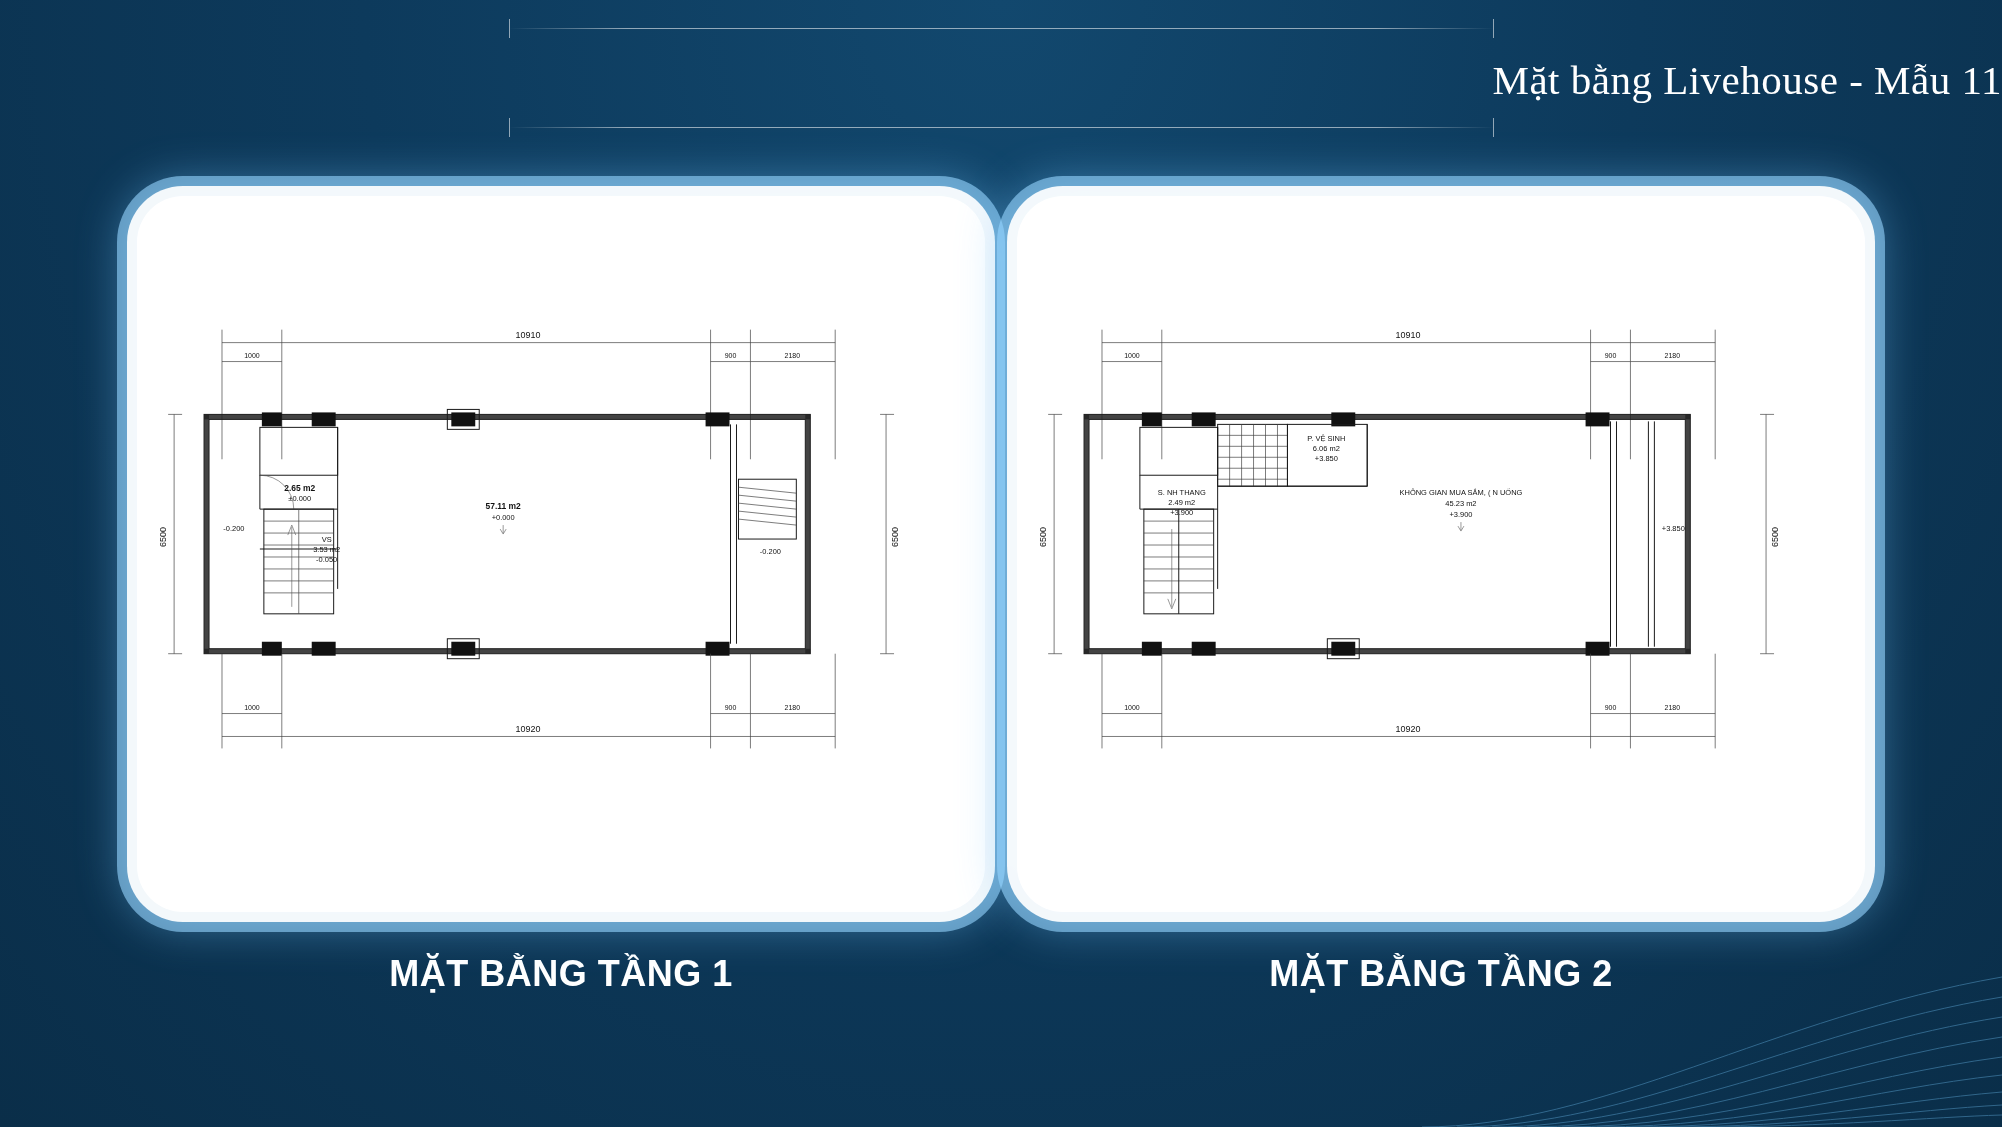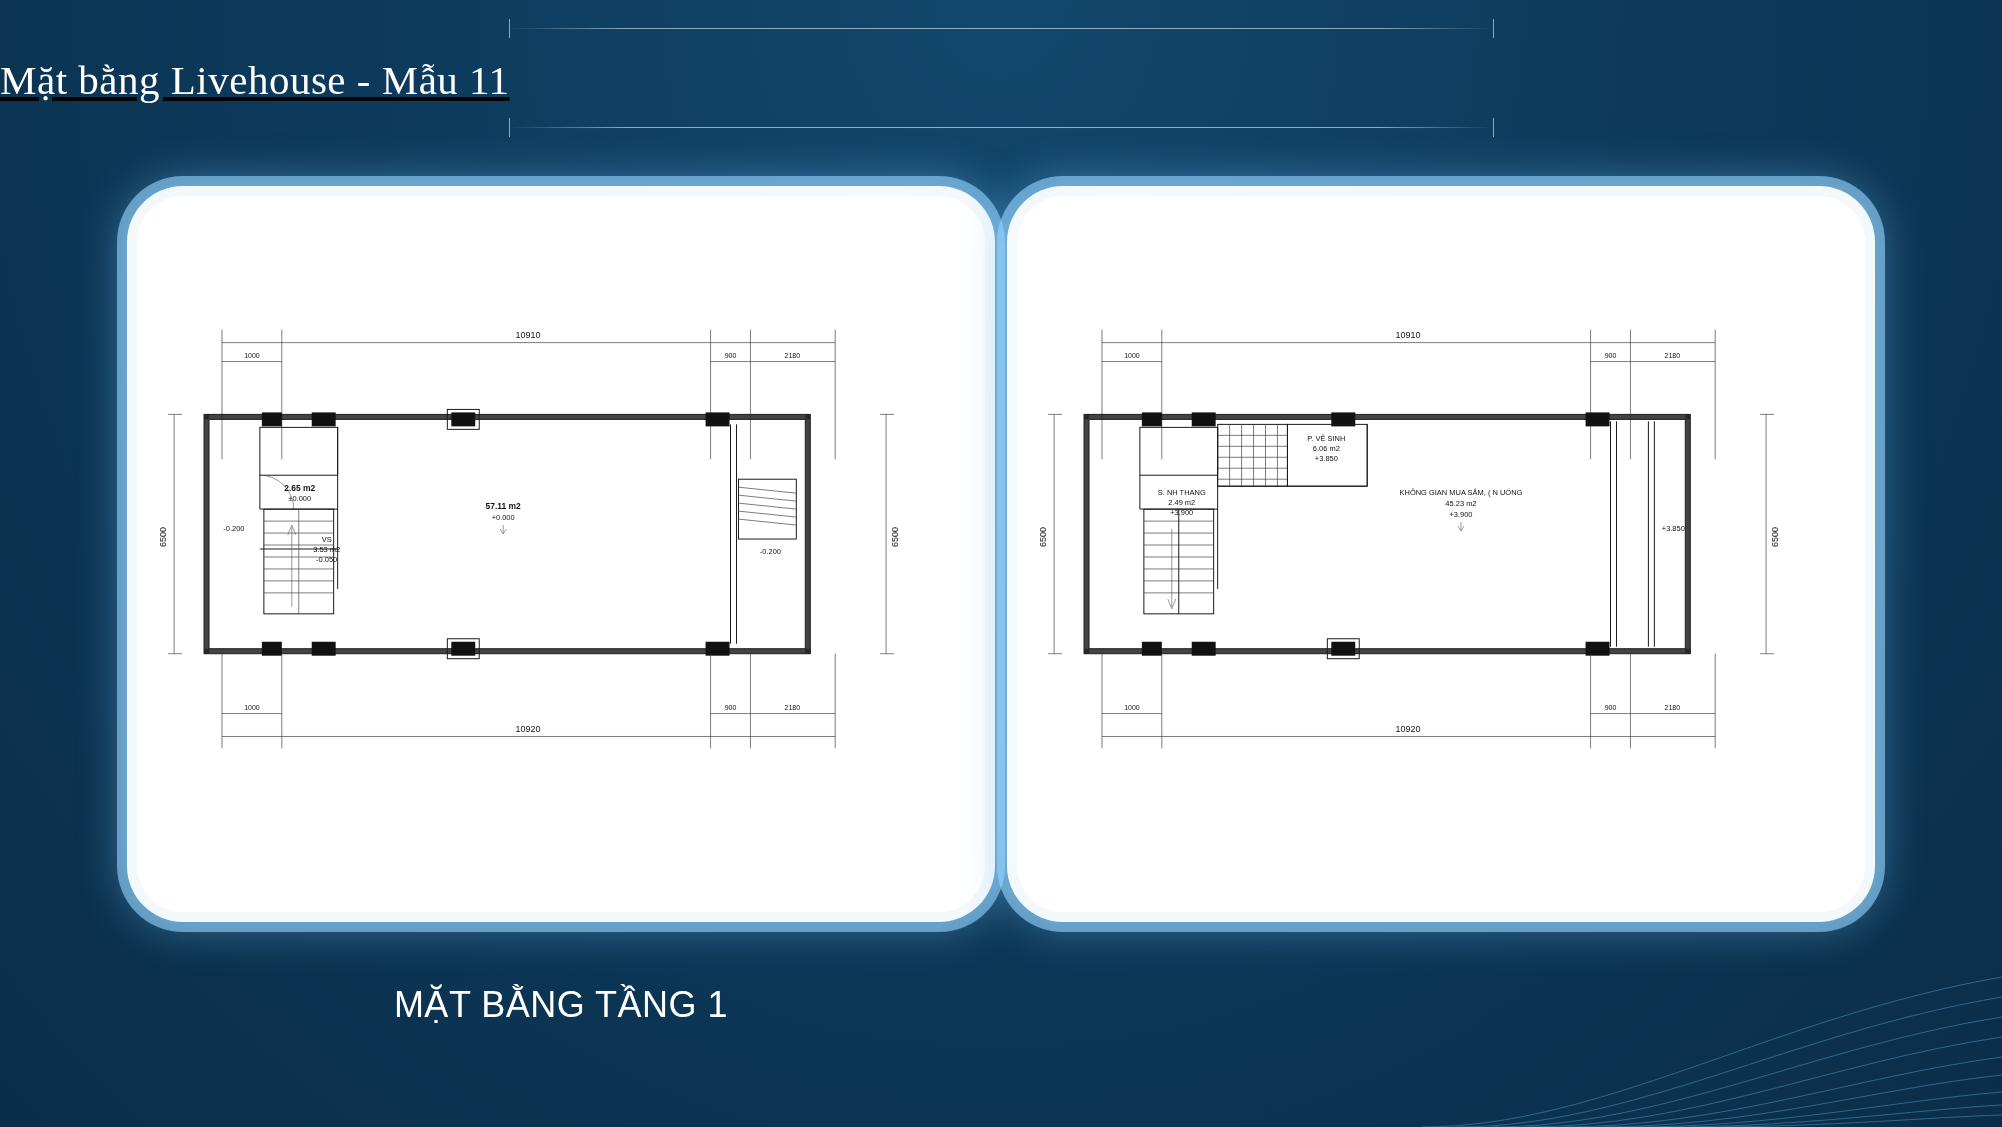--- a/index.html
+++ b/index.html
@@ -31,22 +31,21 @@
     pointer-events: none;
   }
   .corner-lines svg { display: block; }
 
   
   .title-wrap {
     position: absolute;
     top: 28px;
     left: 0;
     width: 100%;
-    text-align: left;
-    text-decoration: underline;
+    text-align: right;
   }
   .title-rule {
     width: 985px;
     margin: 0 auto;
     height: 1px;
     background: linear-gradient(to right, rgba(255,255,255,0) 0%, rgba(255,255,255,.55) 12%, rgba(255,255,255,.55) 88%, rgba(255,255,255,0) 100%);
     position: relative;
   }
   .title-rule::before,
   .title-rule::after {
@@ -93,25 +92,25 @@
       0 0 46px 14px rgba(120,200,255,.45);
   }
   .card-inner {
     position: absolute;
     inset: 14px;
     border-radius: 34px;
     background: #fff;
     overflow: hidden;
   }
   .caption {
-    margin-top: 72px;
+    margin-top: 41px;
     text-align: center;
     color: #ffffff;
     font-size: 36px;
-    font-weight: normal;
+    font-weight: bold;
     letter-spacing: .5px;
   }
 
   
   svg.plan { display: block; width: 100%; height: 100%; }
   .ln   { stroke: #1a1a1a; stroke-width: 1; fill: none; }
   .ln-t { stroke: #444; stroke-width: .7; fill: none; }
   .wall { fill: #111; }
   .hatch{ fill: #222; }
   .thin { stroke: #555; stroke-width: .6; fill: none; }
@@ -394,20 +393,21 @@
               <line class="ln-t" x1="70" y1="528" x2="685" y2="528"></line>
               <text class="dim-s" x="100" y="501" text-anchor="middle">1000</text>
               <text class="dim-s" x="580" y="501" text-anchor="middle">900</text>
               <text class="dim-s" x="642" y="501" text-anchor="middle">2180</text>
               <text class="dim" x="377" y="524" text-anchor="middle">10920</text>
             </g>
 
           </svg>
         </div>
       </div>
+      <div class="caption">MẶT BẰNG TẦNG 2</div>
     </div>
 
   </div>
 
   <div class="corner-lines">
     <svg width="700" height="300" viewBox="0 0 700 300">
       <g fill="none" stroke="#5fa9d8" stroke-width="1" opacity=".45">
         <path d="M120 300 C 300 300 470 190 700 150"></path>
         <path d="M155 300 C 330 300 490 205 700 170"></path>
         <path d="M190 300 C 360 300 510 220 700 190"></path>

